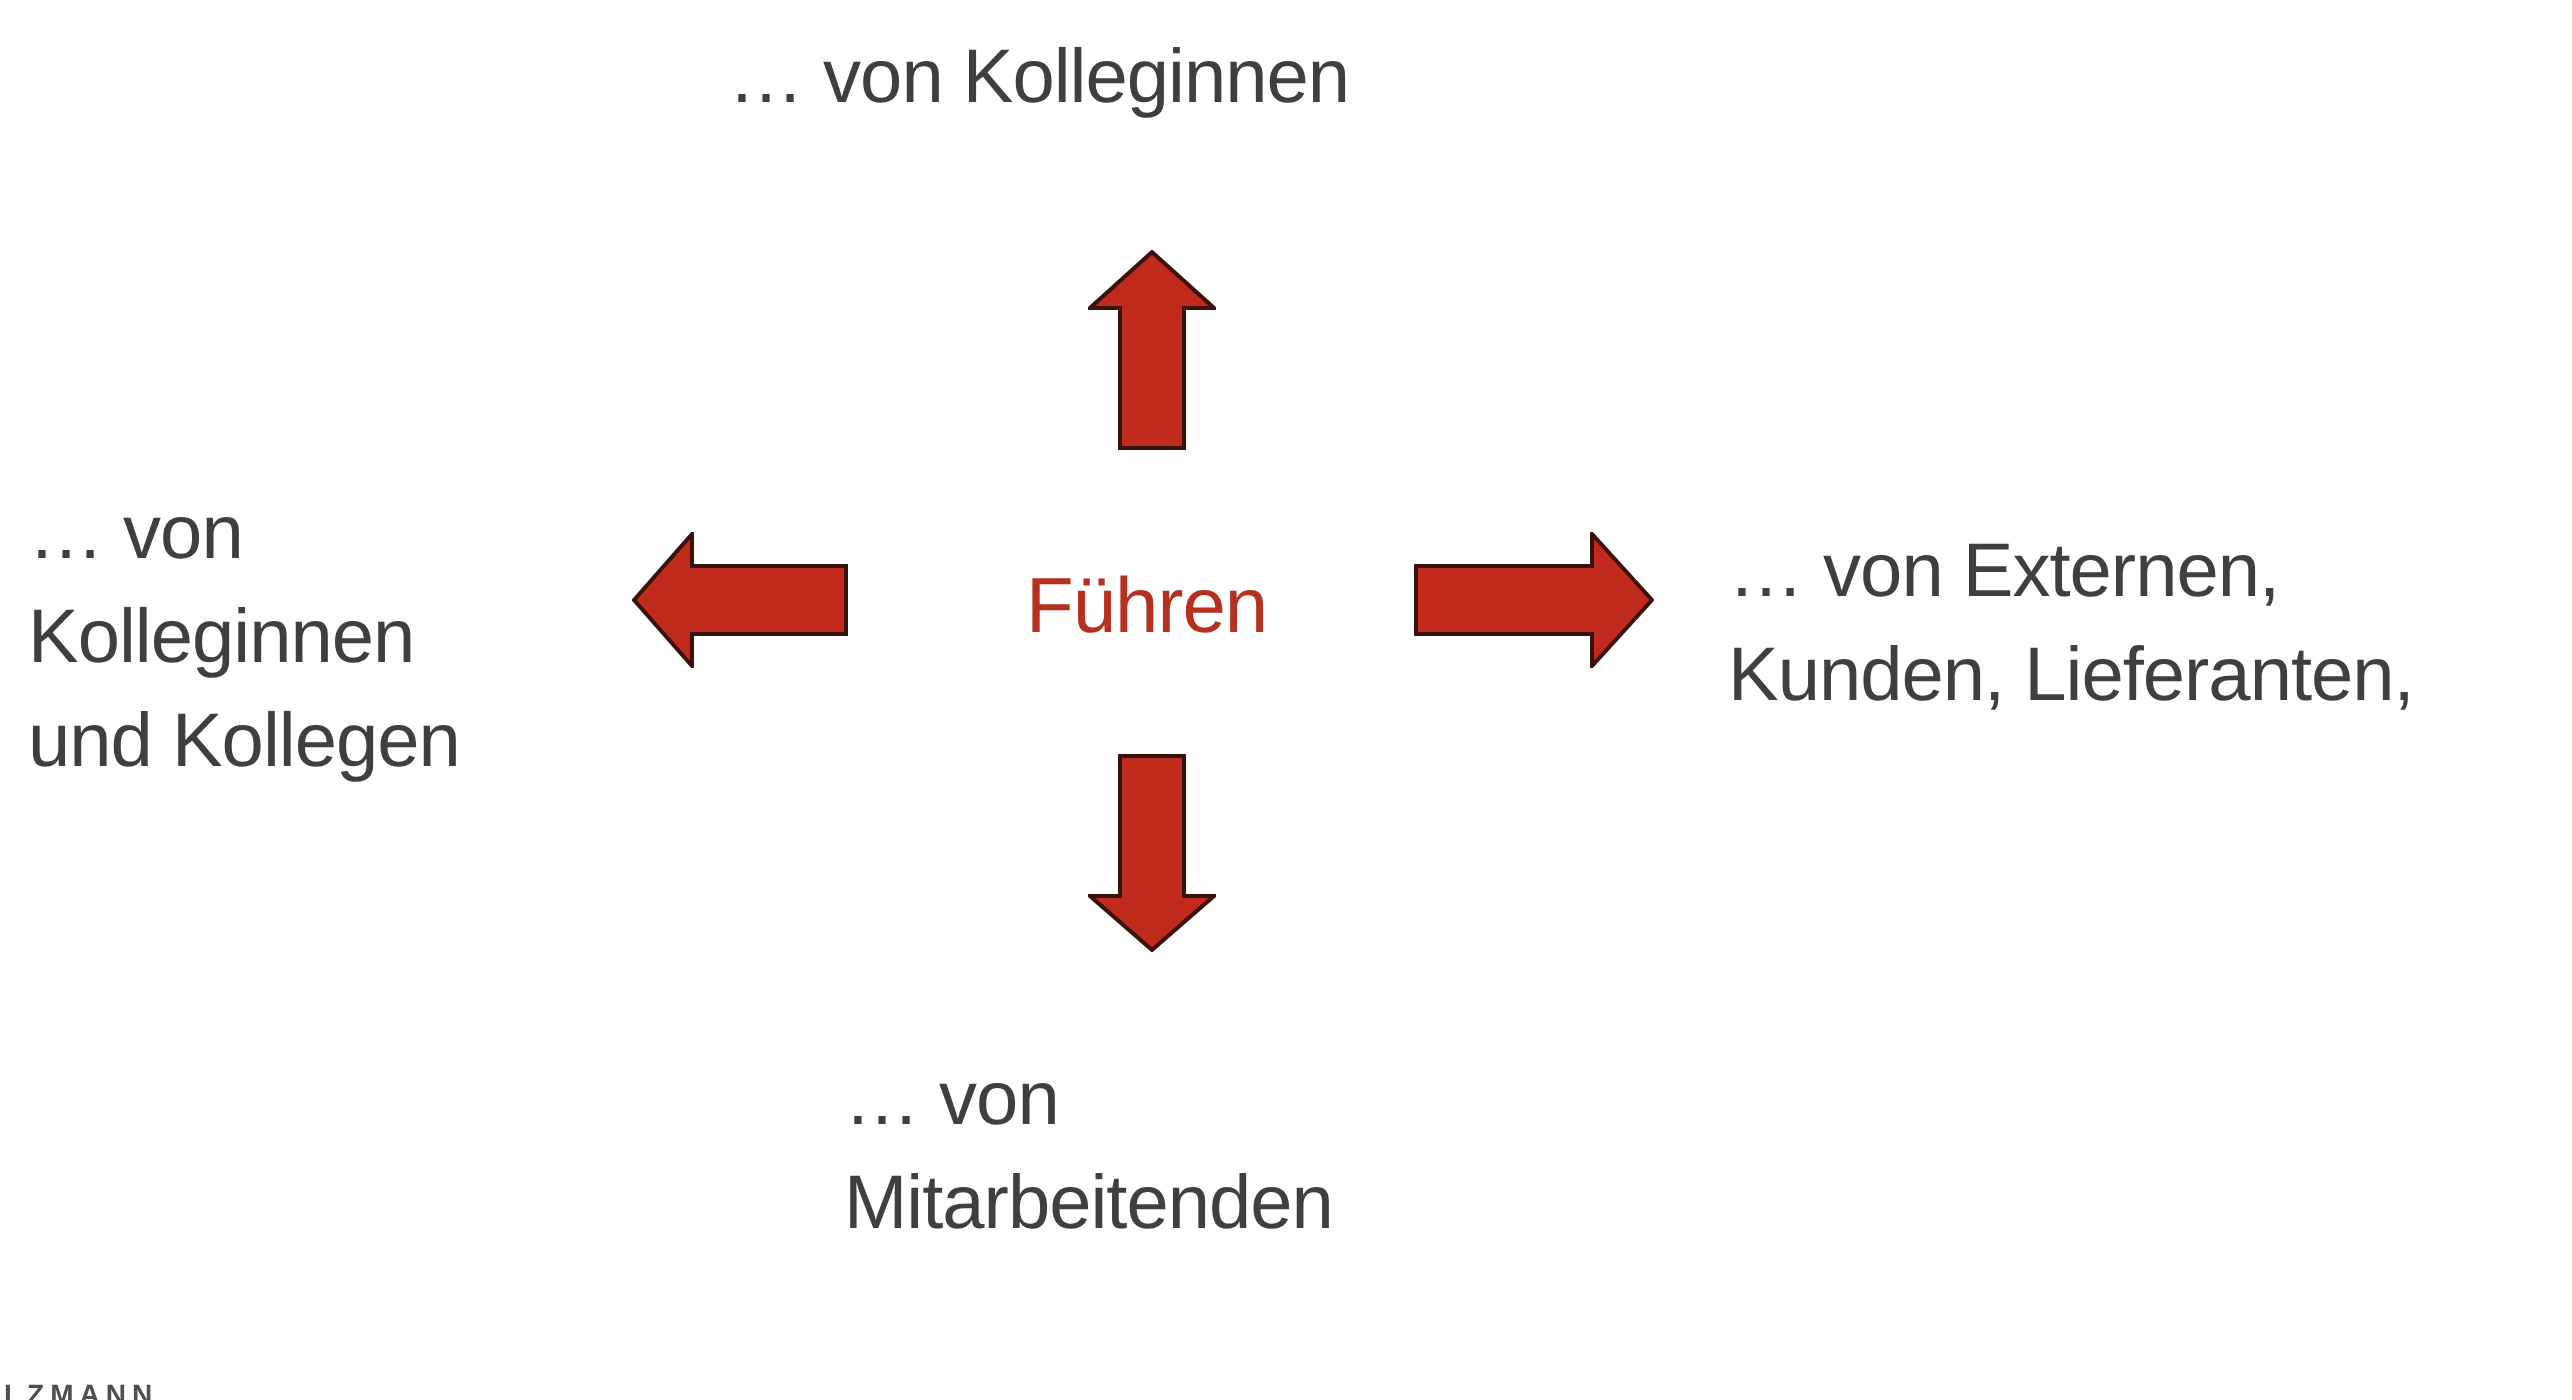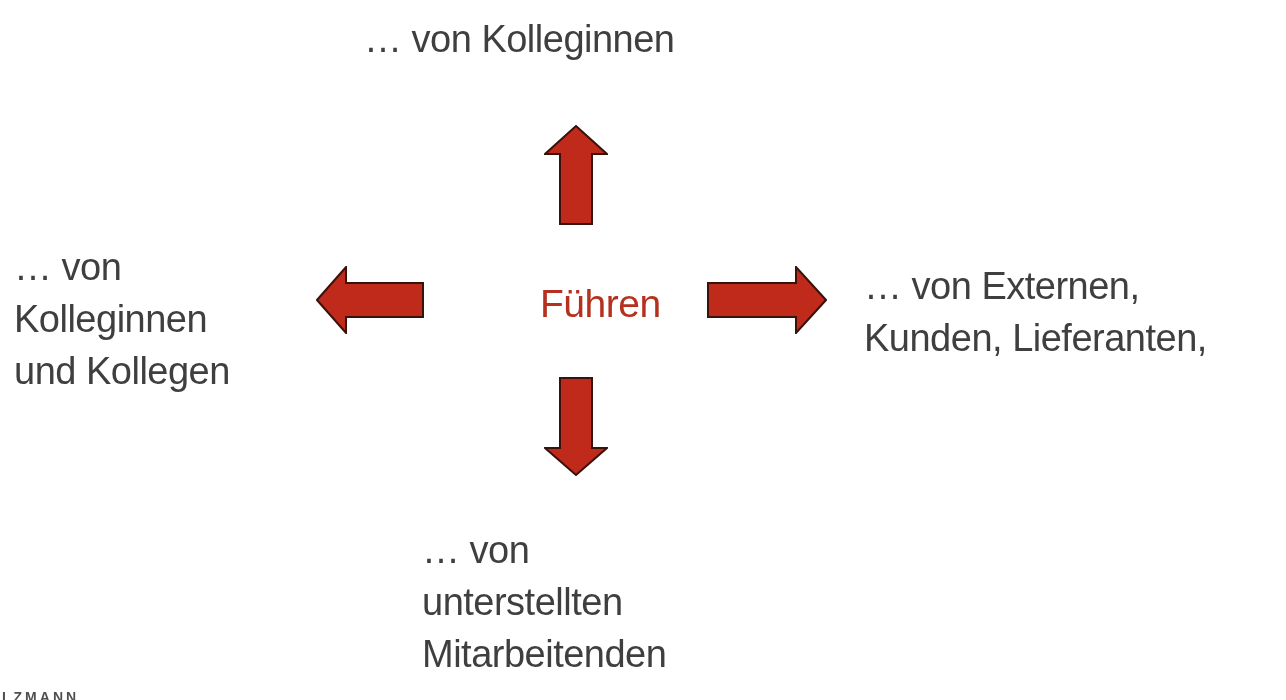--- a/index.html
+++ b/index.html
@@ -67,36 +67,35 @@
   <div class="body-text" style="left:14px; top:241px;">
     <span class="line">… von</span>
     <span class="line">Kolleginnen</span>
     <span class="line">und Kollegen</span>
   </div>
 
   <svg class="arrow" style="left:316px; top:266px;" width="108" height="68" viewBox="0 0 108 68">
     <polygon points="1,34 30,1 30,17 107,17 107,51 30,51 30,67"></polygon>
   </svg>
 
-  <div class="center-label" style="left:540px; top:278px;">Führen</div>
+  <div class="center-label" style="left:513px; top:278px;">Führen</div>
 
   <svg class="arrow" style="left:707px; top:266px;" width="120" height="68" viewBox="0 0 120 68">
     <polygon points="1,17 89,17 89,1 119,34 89,67 89,51 1,51"></polygon>
   </svg>
 
   <div class="body-text" style="left:864px; top:218px;margin-top:42px;">
     <span class="line">… von Externen,</span>
     <span class="line">Kunden, Lieferanten,</span>
   </div>
 
   <svg class="arrow" style="left:544px; top:377px;" width="64" height="99" viewBox="0 0 64 99">
     <polygon points="16,1 48,1 48,71 63,71 32,98 1,71 16,71"></polygon>
   </svg>
 
   <div class="body-text" style="left:422px; top:524px;">
     <span class="line">… von</span>
-    <span class="line">unterstellten</span>
     <span class="line">Mitarbeitenden</span>
   </div>
 
   <div class="watermark">LZMANN</div>
 
 </div>
 
 </body></html>

